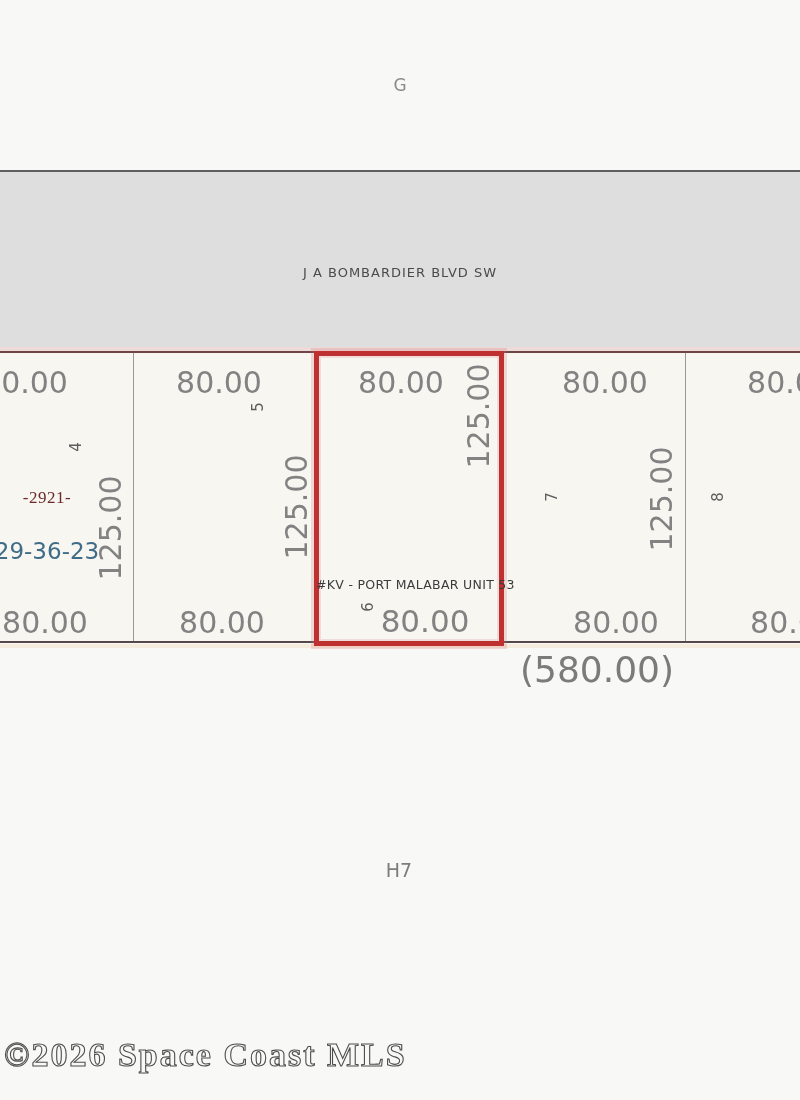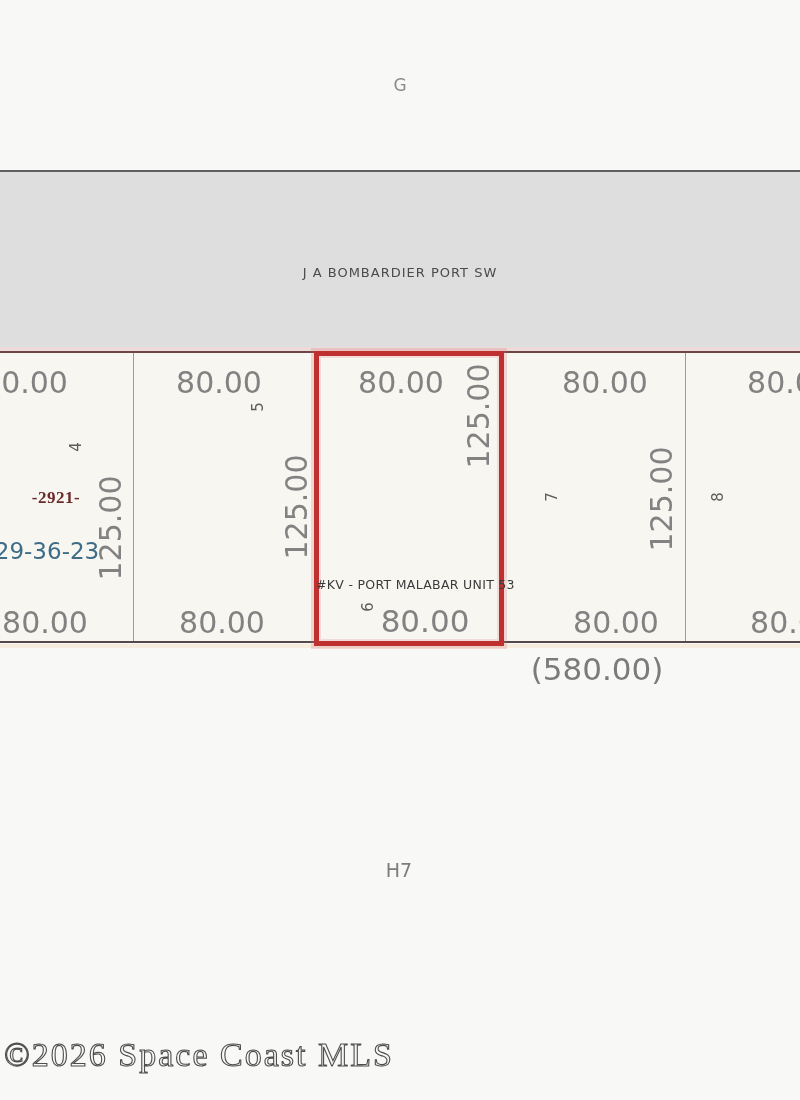--- a/index.html
+++ b/index.html
@@ -92,56 +92,57 @@
   
   .lot-num { color: #5d5d5d; font-size: 15px; }
   .l4-num { left: 76px;  top: 447px; }
   .l5-num { left: 258px; top: 407px; }
   .l6-num { left: 368px; top: 607px; }
   .l7-num { left: 552px; top: 497px; }
   .l8-num { left: 718px; top: 497px; }
 
   
   .plat-number {
-    left: 56px; top: 498px;
-    color: #6b2a2a; font-weight: bold; font-size: 17px;
+    left: 47px; top: 498px;
+    color: #6b2a2a; font-weight: normal; font-size: 17px;
     font-family: "Liberation Serif", serif;
     letter-spacing: 0.5px;
   }
   .str-label { left: 47px; top: 551px; color: #3f6c87; font-size: 23px; }
   .subdivision-label {
     position: absolute; left: 316px; top: 562px;
     color: #3b3b3b; font-size: 12.5px; letter-spacing: 0.3px;
     white-space: nowrap;
     margin-top: 15px;
   }
-  .frontage-label { left: 597px; top: 669px; color: #7b7b7b; font-size: 31px; }
+  .frontage-label { left: 597px; top: 669px; color: #7b7b7b; font-size: 36px; }
 
   
   .watermark {
     position: absolute; left: 4px; top: 1036px;
     font-family: "Liberation Serif", serif;
     font-size: 34px; letter-spacing: 2px;
     color: #8a8a8a;
     white-space: nowrap;
+    font-weight: bold;
   }
   @supports (-webkit-text-stroke: 1px black) {
     .watermark { color: transparent; -webkit-text-stroke: 1.1px #4e4e4e; }
   }
 </style>
 </head>
 <body>
 
 <div id="map-canvas">
 
   <div class="ctr grid-label g-label">G</div>
 
   <div class="road-strip"></div>
   <div class="road-edge-tint"></div>
-  <div class="ctr road-name">J A BOMBARDIER PORT SW</div>
+  <div class="ctr road-name">J A BOMBARDIER BLVD SW</div>
 
   <div class="parcel-block"></div>
   <div class="block-bottom-tint"></div>
   <div class="lot-line lot-line-45"></div>
   <div class="lot-line lot-line-78"></div>
 
   <div class="highlight-outline"></div>
 
   <div class="ctr dim l4-front">80.00</div>
   <div class="ctr dim l4-rear">80.00</div>

